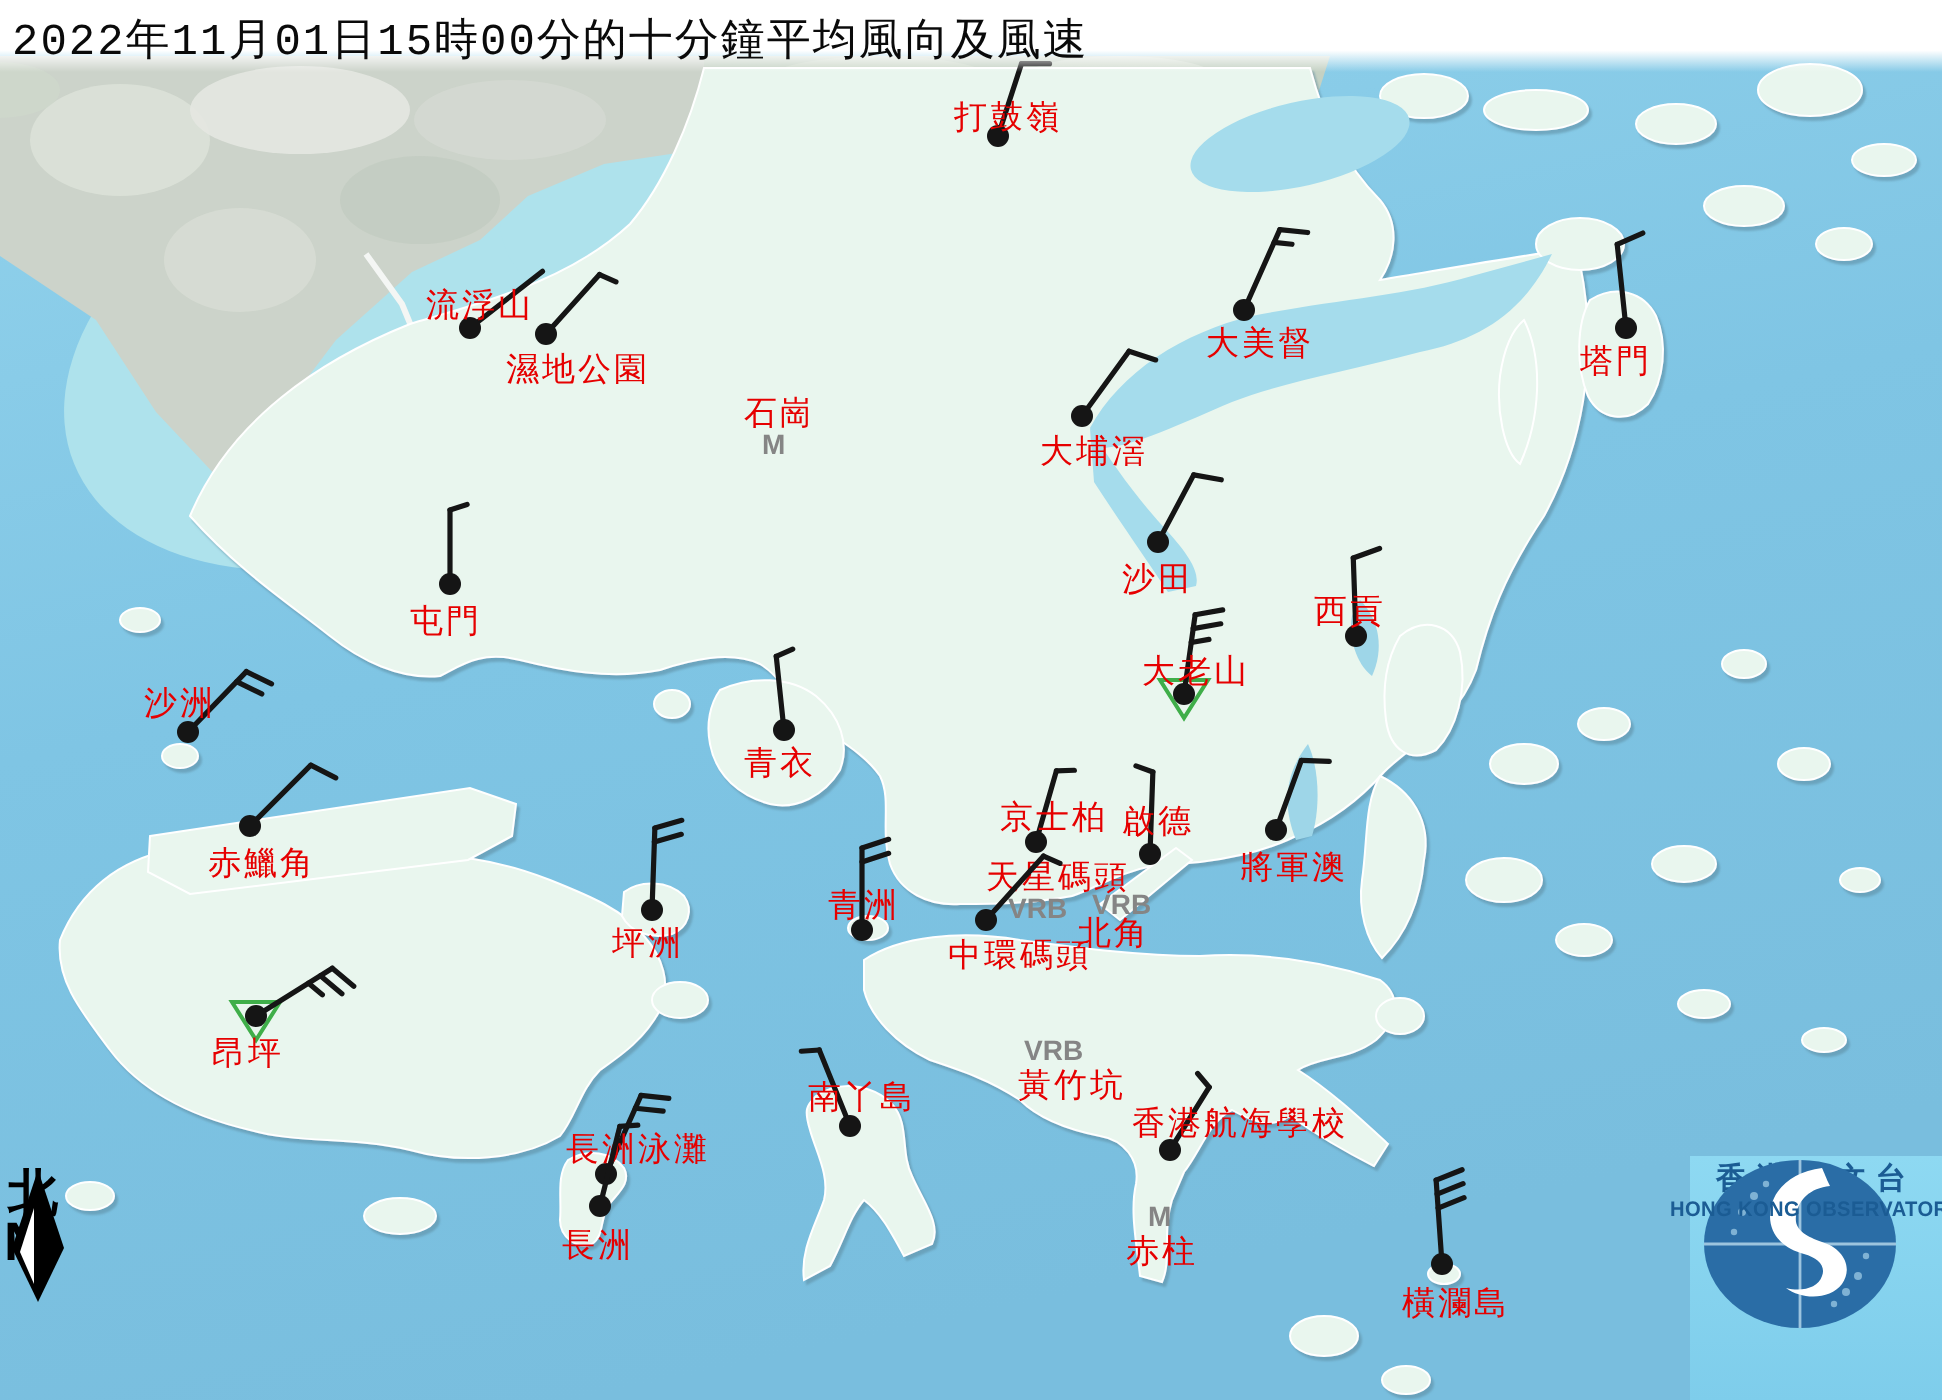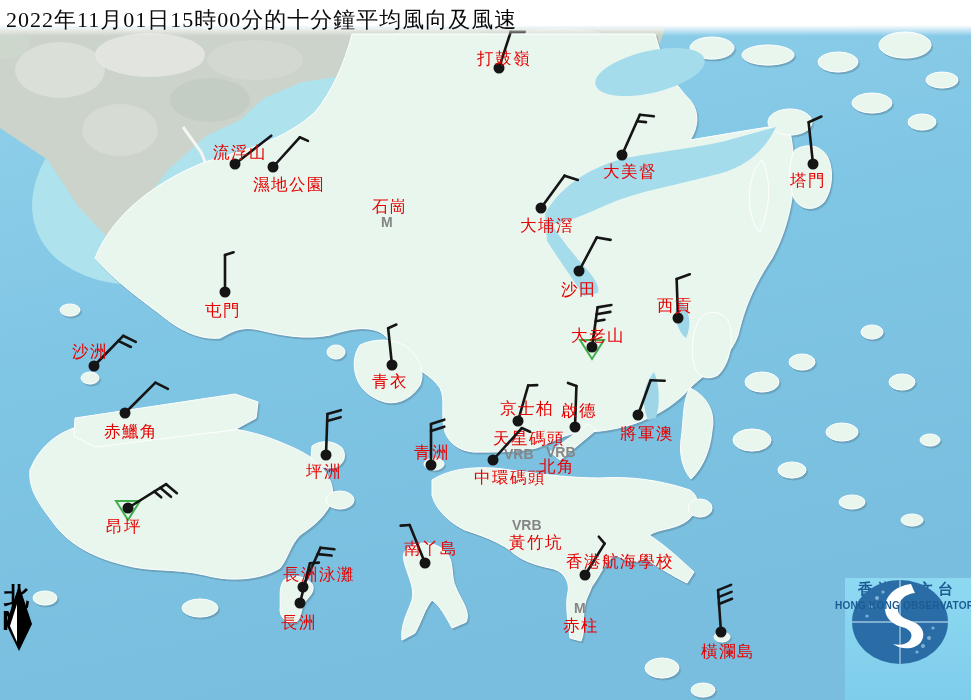--- a/index.html
+++ b/index.html
@@ -8,21 +8,21 @@
     font-family:"Liberation Sans",sans-serif;
   }
   .stage svg{position:absolute;left:0;top:0;}
   .title-bar{
     position:absolute;left:0;top:0;width:971px;height:36px;
     background:linear-gradient(#ffffff 70%,rgba(255,255,255,.0));
     z-index:5;
   }
   .map-title{
     position:absolute;left:6px;top:5px;z-index:6;
-    font-family:Liberation Serif, serif;
+    font-family:Liberation Mono, monospace;
     font-size:22px;color:#0a0a0a;letter-spacing:1px;white-space:nowrap;
   }
   .compass{position:absolute;left:2px;top:584px;z-index:6;width:36px;text-align:left;color:#000;}
   .compass .cn{font-family:"DejaVu Serif",serif;font-size:25px;font-weight:bold;line-height:25px;display:block;margin-left:2px;}
   .compass .n{font-family:"Liberation Sans",sans-serif;font-size:27px;font-weight:bold;line-height:24px;display:block;}
   .logo-box{
     position:absolute;left:845px;top:578px;width:126px;height:122px;z-index:6;
     background:linear-gradient(#8ed9f2,#7ecdeb);
     display:flex;flex-direction:column;align-items:center;justify-content:flex-start;
   }

